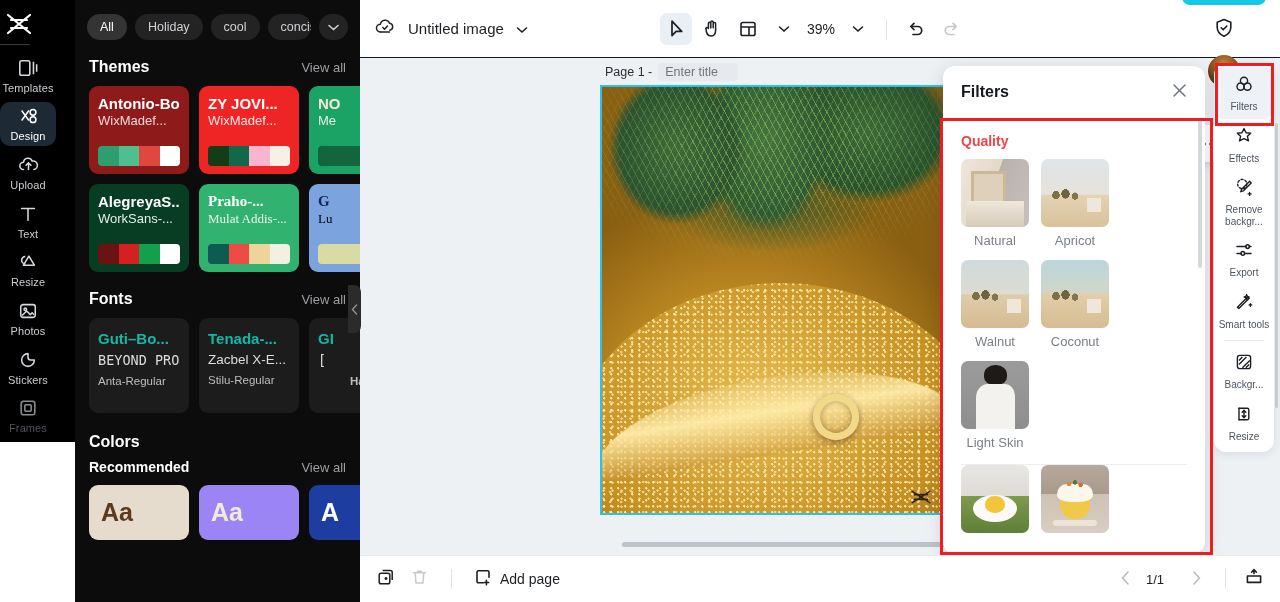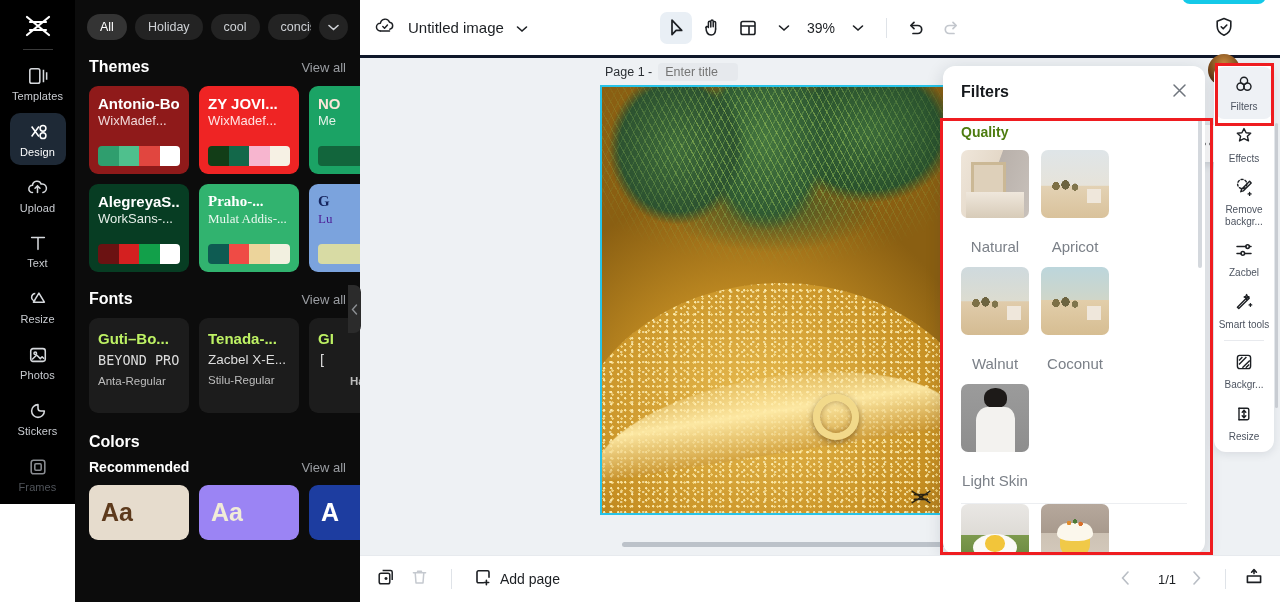--- a/index.html
+++ b/index.html
@@ -6,22 +6,22 @@
   html, body {
     width: 1280px; height: 602px;
     overflow: hidden;
     font-family: "Liberation Sans", sans-serif;
     background: #ffffff;
   }
   .app { position: relative; width: 1280px; height: 602px; display: flex; }
 
   
   .rail {
-    width: 75px; height: 504px; background: #000000;
-    display: flex; flex-direction: column; align-items: center;
+    width: 75px; height: 442px; background: #000000;
+    display: flex; flex-direction: column; 
     padding-top: 10px; flex: 0 0 75px;
   }
   .rail-logo { width: 38px; height: 34px; display: flex; align-items: center; justify-content: center; margin-bottom: 4px; }
   .rail-sep { width: 30px; height: 1px; background: #3a3a3a; margin: 2px 0 8px; }
   .rail-item {
     width: 56px; height: 54px; border-radius: 10px;
     display: flex; flex-direction: column; align-items: center; justify-content: center;
     gap: 3px; margin-bottom: 4px; cursor: pointer;
   }
   .rail-item .ico { height: 22px; display: flex; align-items: center; justify-content: center; }
@@ -58,41 +58,41 @@
   }
   .theme-t1 { font-size: 15px; font-weight: bold; line-height: 1.05; white-space: nowrap; overflow: hidden; }
   .theme-t2 { font-size: 13px; line-height: 1.1; white-space: nowrap; overflow: hidden; margin-top: 2px; }
   .sw { display: flex; height: 20px; border-radius: 4px; overflow: hidden; }
   .sw i { flex: 1; display: block; }
 
   .font-card {
     width: 100px; height: 95px; border-radius: 9px; flex: 0 0 100px;
     background: #1c1c1c; padding: 12px 9px; cursor: pointer; overflow: hidden;
   }
-  .font-l1 { color: #bef264; font-size: 15px; font-weight: bold; white-space: nowrap; overflow: hidden; }
+  .font-l1 { color: #14b8a6; font-size: 15px; font-weight: bold; white-space: nowrap; overflow: hidden; }
   .font-l2 { color: #dcdcdc; font-size: 13.5px; margin-top: 5px; white-space: nowrap; overflow: hidden; font-family: "DejaVu Sans Mono", monospace; }
   .font-l3 { color: #bdbdbd; font-size: 11.5px; margin-top: 7px; white-space: nowrap; overflow: hidden; }
   .color-card {
     width: 100px; height: 55px; border-radius: 9px; flex: 0 0 100px;
     display: flex; align-items: center; padding-left: 12px; cursor: pointer;
   }
   .color-card span { font-size: 25px; font-weight: bold; }
   .panel-collapse {
     position: absolute; left: 348px; top: 285px; width: 13px; height: 48px;
     background: #2b2b2b; border-radius: 0 7px 7px 0; z-index: 20;
     display: flex; align-items: center; justify-content: center;
     color: #8d9094; font-size: 11px; cursor: pointer;
   }
 
   
   .main { flex: 1; height: 602px; position: relative; background: #eef1f4; }
 
   .topbar {
     height: 58px; background: #ffffff; display: flex; align-items: center;
-    padding: 0 14px; border-bottom: 3px solid #0f172a; position: relative; z-index: 5;
+    padding: 0 14px; border-bottom: 1px solid #0f172a; position: relative; z-index: 5;
   }
   .tb-left { display: flex; align-items: center; gap: 12px; }
   .doc-title { font-size: 15px; color: #1c1f23; }
   .tb-center { position: absolute; left: 300px; display: flex; align-items: center; gap: 4px; }
   .tool-btn {
     width: 32px; height: 32px; border-radius: 7px; display: flex;
     align-items: center; justify-content: center; cursor: pointer;
   }
   .tool-btn.sel { background: #e9eff5; }
   .zoom-val { font-size: 14px; color: #1c1f23; min-width: 34px; text-align: center; }
@@ -189,25 +189,25 @@
     position: absolute; left: 583px; top: 8px; width: 262px; height: 488px;
     background: #ffffff; border-radius: 12px; box-shadow: 0 4px 18px rgba(20,30,45,.16);
     z-index: 12; display: flex; flex-direction: column; overflow: hidden;
   }
   .fly-head {
     height: 52px; display: flex; align-items: center; justify-content: space-between;
     padding: 0 18px; flex: 0 0 52px;
   }
   .fly-title { font-size: 16px; font-weight: bold; color: #15181c; }
   .fly-body { flex: 1; overflow: hidden; padding: 0 18px; position: relative; }
-  .grp-title { font-size: 14px; font-weight: bold; color: #4d7c0f; margin: 6px 0 10px; }
+  .grp-title { font-size: 14px; font-weight: bold; color: #ef4444; margin: 15px 0 10px; }
   .thumbs { display: flex; flex-wrap: wrap; gap: 12px 12px; }
   .thumb { width: 68px; cursor: pointer; }
   .thumb .img { width: 68px; height: 68px; border-radius: 7px; overflow: hidden; position: relative; }
-  .thumb .cap { font-size: 15px; color: #7b8088; text-align: center; margin-top: 20px; white-space: nowrap; }
+  .thumb .cap { font-size: 13px; color: #7b8088; text-align: center; margin-top: 6px; white-space: nowrap; }
   .grp-div { height: 1px; background: #eceef1; margin: 14px 0 0; }
   .fly-scrollbar { position: absolute; right: 3px; top: 0; width: 4px; height: 150px; background: #d4d8dd; border-radius: 3px; }
 
   
   .t-room { background: linear-gradient(110deg,#efe6da 0%,#e4d8c8 45%,#b9b1ab 46%,#c8c1bb 100%); }
   .t-room::before { content:""; position:absolute; left:14%; top:18%; width:44%; height:42%; background:#ded0ba; border:3px solid #cbb895; }
   .t-room::after { content:""; position:absolute; left:8%; top:62%; width:84%; height:38%; background:linear-gradient(180deg,#efe7dc,#d7cbb8); }
   .t-desert { background: linear-gradient(180deg,#dfe5e8 0%,#e6e3da 52%,#e3d2b4 53%,#d9c29b 100%); }
   .t-desert2 { background: linear-gradient(180deg,#cfdade 0%,#dcdcd0 50%,#e0ccab 51%,#d4bb92 100%); }
   .t-desert3 { background: linear-gradient(180deg,#bcd6dc 0%,#cfd6c9 48%,#e2ceaa 49%,#d6bd92 100%); }
@@ -252,21 +252,21 @@
 
   
   .bottombar {
     position: absolute; left: 0; right: 0; bottom: 0; height: 47px;
     background: #ffffff; border-top: 1px solid #e7eaee;
     display: flex; align-items: center; padding: 0 16px; z-index: 16;
   }
   .bb-left { display: flex; align-items: center; gap: 14px; }
   .bb-right { margin-left: auto; display: flex; align-items: center; gap: 10px; }
   .addpage { display: flex; align-items: center; gap: 7px; font-size: 14px; color: #1c1f23; cursor: pointer; }
-  .pg-ind { font-size: 13px; color: #1c1f23; min-width: 30px; text-align: right; }
+  .pg-ind { font-size: 13px; color: #1c1f23; min-width: 30px; text-align: left; }
   .pg-arrow { color: #b9bec5; font-size: 15px; cursor: pointer; padding: 0 6px; }
 
   
   .anno { position: absolute; border: 3px solid #ef1c20; z-index: 40; pointer-events: none; }
   .anno-panel { left: 940px; top: 118px; width: 273px; height: 437px; }
   .anno-filters { left: 1215px; top: 63px; width: 59px; height: 63px; }
 </style>
 </head>
 <body>
 
@@ -439,21 +439,21 @@
         <div class="sw">
             <i style="background:#0e5b52"></i>
             <i style="background:#ef4b45"></i>
             <i style="background:#ecd49b"></i>
             <i style="background:#f2f0e0"></i>
           </div>
       </div>
       <div class="theme-card" style="background:#7ba3dd;">
         <div>
           <div class="theme-t1" style="color:#16255e;font-family:'Liberation Serif',serif;">G</div>
-          <div class="theme-t2" style="color:#4c1d95;font-family:'Liberation Serif',serif;">Lu</div>
+          <div class="theme-t2" style="color:#000000;font-family:'Liberation Serif',serif;">Lu</div>
         </div>
         <div class="sw">
             <i style="background:#d8dba4"></i>
             <i style="background:#d8dba4"></i>
             <i style="background:#d8dba4"></i>
           </div>
       </div>
     </div>
 
     <div class="sec-head" style="padding-top:18px;">
@@ -733,21 +733,21 @@
       </div>
 
       <div class="rr-item">
         <span>
           <svg width="20" height="20" viewBox="0 0 20 20" fill="none" stroke="#1c1f23" stroke-width="1.5" stroke-linecap="round">
             <path d="M3 6.6h9M15.4 6.6h1.6M3 13.4h4.2M10.6 13.4H17"></path>
             <circle cx="13.6" cy="6.6" r="1.8"></circle>
               <circle cx="8.8" cy="13.4" r="1.8"></circle>
           </svg>
         </span>
-        <span class="rr-lbl">Zacbel</span>
+        <span class="rr-lbl">Export</span>
       </div>
 
       <div class="rr-item">
         <span>
           <svg width="20" height="20" viewBox="0 0 20 20" fill="none" stroke="#1c1f23" stroke-width="1.4" stroke-linecap="round" stroke-linejoin="round">
             <path d="M3.4 16.6L13.8 6.2l1.4 1.4L4.8 18z" transform="translate(0,-1.4)"></path>
             <path d="M12.6 2.6l.7 1.7 1.7.7-1.7.7-.7 1.7-.7-1.7-1.7-.7 1.7-.7z"></path>
             <path d="M16.4 11.6v2.6M15.1 12.9h2.6"></path>
           </svg>
         </span>

